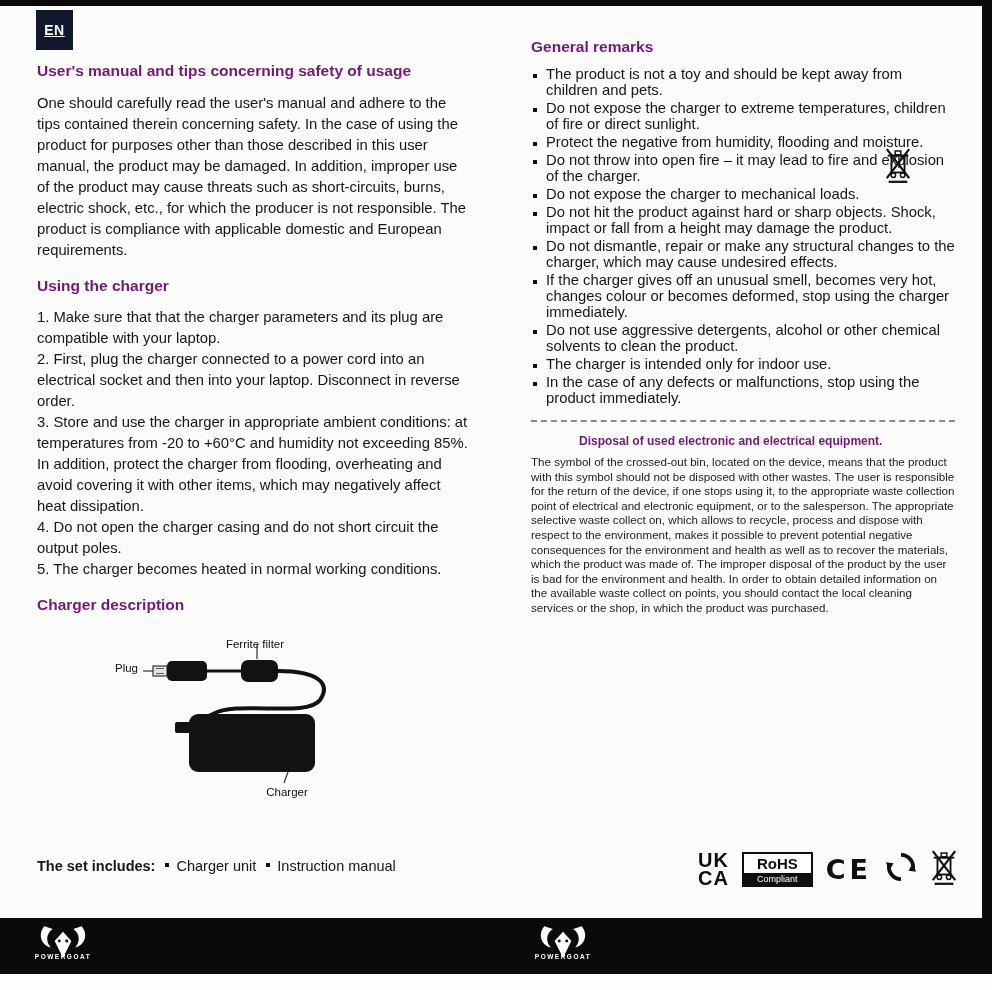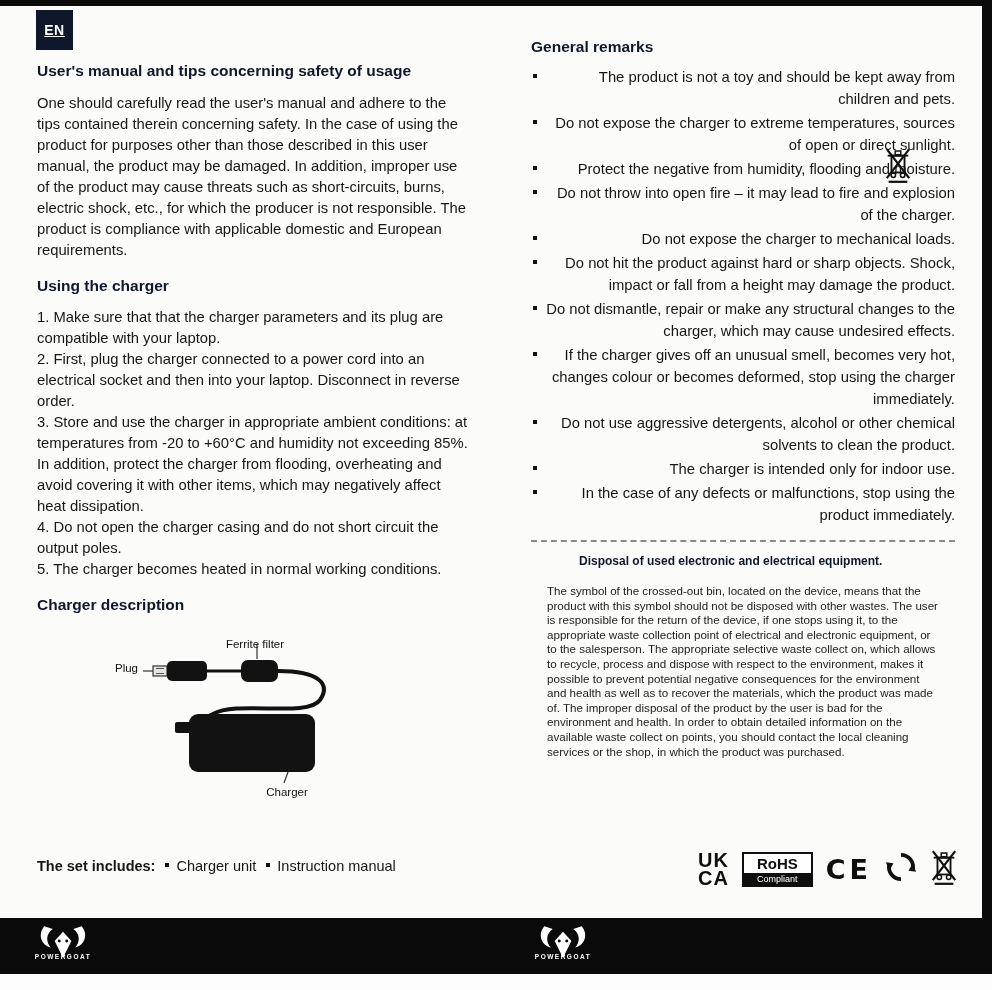--- a/index.html
+++ b/index.html
@@ -11,38 +11,37 @@
   }
   .strip-top { position:absolute; left:0; top:0; width:992px; height:6px; background:#0a0a0a; }
   .strip-right { position:absolute; right:0; top:0; width:10px; height:918px; background:#0a0a0a; }
   .en-badge {
     position:absolute; left:36px; top:10px; width:37px; height:40px;
     background:#0f172a; color:#fff; font-weight:bold; font-size:14px;
     display:flex; align-items:center; justify-content:center; letter-spacing:.5px;text-decoration:underline;
   }
   .col-left { position:absolute; left:37px; top:62px; width:433px; }
   .col-right { position:absolute; left:531px; top:38px; width:424px; }
-  h2,h3,h4 { margin:0; color:#0f172a; }
+  h2,h3,h4 { margin:0; color:#701a75; }
   h2 { font-size:15.5px; margin-bottom:13px; }
   h3 { font-size:15.5px; margin:16px 0 12px; }
   .body { font-size:14.8px; line-height:21px; margin:0; }
   .step { font-size:14.8px; line-height:21px; margin:0; }
   .rc-head { margin:0 0 10px; }
   ul.remarks { list-style:none; margin:0; padding:0; }
   ul.remarks li {
-    position:relative; padding-left:15px; font-size:14.8px; line-height:22px;
+    position:relative; padding-left:15px; font-size:14.8px; line-height:16px;
     margin:0 0 2px;
-    text-align:right;
   }
   ul.remarks li::before {
     content:""; position:absolute; left:2px; top:8px; width:4px; height:4px; background:#111;
   }
   .divider { border:none; border-top:2px dashed #8a8a8a; margin:14px 0 12px; }
   h4.disposal { font-size:12px; margin:0 0 7px;padding-left:48px; }
-  .fine { font-size:11.6px; line-height:14.6px; margin:16px; color:#1c1c1c; }
+  .fine { font-size:11.6px; line-height:14.6px; margin:0; color:#1c1c1c; }
   .weee-top { position:absolute; left:884px; top:146px; width:28px; height:38px; }
   
   .diagram { position:relative; width:394px; height:178px; margin-top:8px; }
   .diagram svg { position:absolute; left:0; top:0; }
   .dlabel { position:absolute; font-size:11.5px; color:#111; }
   .dlabel.ferrite { left:158px; top:12px; width:120px; text-align:center; }
   .dlabel.plug { left:78px; top:36px; }
   .dlabel.charger { left:200px; top:160px; width:100px; text-align:center; }
   .set-line { position:absolute; left:37px; top:858px; font-size:14.5px; }
   .set-line b { font-weight:bold; }
@@ -125,21 +124,21 @@
   <div class="set-line">
     <b>The set includes:</b>
     <span class="set-item">Charger unit</span>
     <span class="set-item">Instruction manual</span>
   </div>
 
   <div class="col-right">
     <h3 class="rc-head">General remarks</h3>
     <ul class="remarks">
       <li>The product is not a toy and should be kept away from children and pets.</li>
-      <li>Do not expose the charger to extreme temperatures, sources of open or direct sunlight.</li>
+      <li>Do not expose the charger to extreme temperatures, children of fire or direct sunlight.</li>
       <li>Protect the negative from humidity, flooding and moisture.</li>
       <li>Do not throw into open fire – it may lead to fire and explosion of the charger.</li>
       <li>Do not expose the charger to mechanical loads.</li>
       <li>Do not hit the product against hard or sharp objects. Shock, impact or fall from a height may damage the product.</li>
       <li>Do not dismantle, repair or make any structural changes to the charger, which may cause undesired effects.</li>
       <li>If the charger gives off an unusual smell, becomes very hot, changes colour or becomes deformed, stop using the charger immediately.</li>
       <li>Do not use aggressive detergents, alcohol or other chemical solvents to clean the product.</li>
       <li>The charger is intended only for indoor use.</li>
       <li>In the case of any defects or malfunctions, stop using the product immediately.</li>
     </ul>

